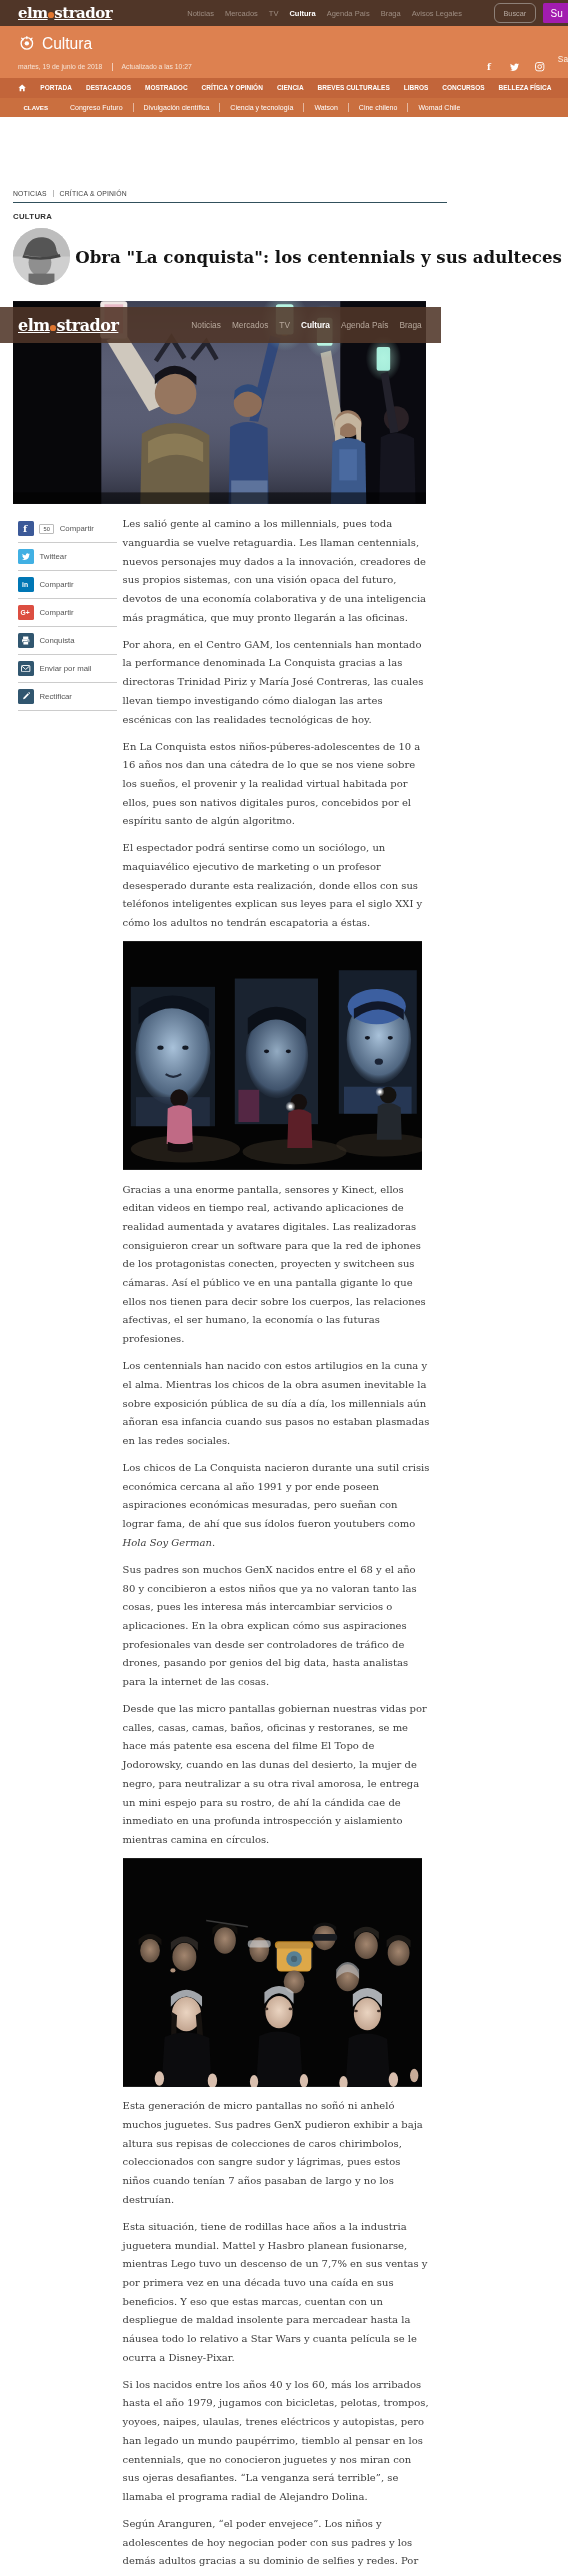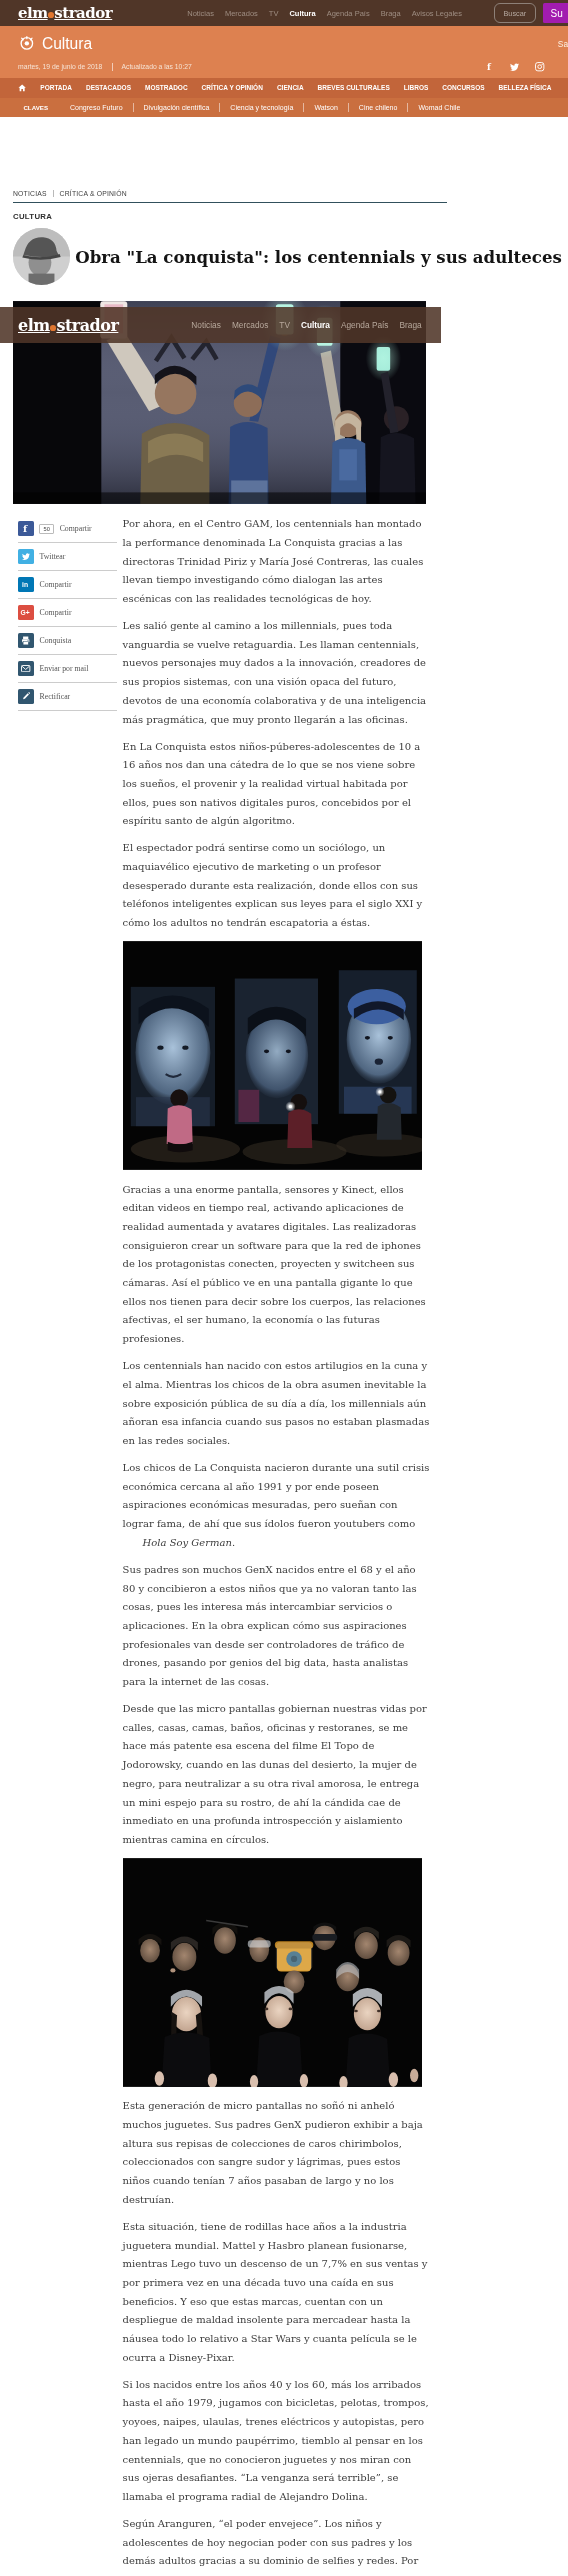--- a/index.html
+++ b/index.html
@@ -19,21 +19,21 @@
   .topbar .btns { margin-left: auto; display: flex; align-items: center; gap: 7.3px; }
   .btn-buscar { background: transparent; border: 0.5px solid #8d8078; color: #b5a89f;
     font-size: 7.3px; padding: 4.2px 8.8px; border-radius: 6px; cursor: pointer; }
   .btn-sub { background: #a21caf; border: none; color: #fff; font-size: 10px;
     padding: 4.7px 6.2px 4.7px 7.3px; border-radius: 1.6px 0 0 1.6px; cursor: pointer; }
 
   
   .band { background: #dd8150; color: #fff; padding: 8.3px 18px 6.2px; position: relative; }
   .band-top { display: flex; align-items: center; gap: 6.2px; }
   .band-title { font-size: 15.6px; font-weight: normal; }
-  .band-right { position: absolute; right: 1px; top: 13px; font-size: 8.3px; color: #fdf2e7; }
+  .band-right { position: absolute; right: 1px; top: 28px; font-size: 8.3px; color: #fdf2e7; }
   .band-date { margin-top: 8.3px; font-size: 6.8px; color: #f6e3d4; display: flex;
     align-items: center; }
   .band-date .sep { display: inline-block; width: 0.5px; height: 8.3px;
     background: rgba(255,255,255,.6); margin: 0 9.4px; }
   .band-social { margin-left: auto; display: flex; gap: 15.6px; align-items: center;
     margin-right: 6.2px; }
   .band-social svg { display: block; cursor: pointer; }
 
   
   .secnav { background: #c2653a; height: 20px; display: flex; align-items: center;
@@ -80,28 +80,28 @@
     cursor: pointer; }
   .hero-overlay .onav a.active { color: #fff; font-weight: bold; }
 
   
   .article-layout { display: flex; margin-top: 11.4px; }
   .share-col { width: 107px; flex: none; padding-left: 5.2px; }
   .share-item { display: flex; align-items: center; gap: 5.7px; padding: 5.7px 0;
     border-bottom: 0.5px solid #ccc; width: 99px; cursor: pointer; }
   .share-item .ic { width: 15.6px; height: 15.6px; border-radius: 1.6px; flex: none;
     display: flex; align-items: center; justify-content: center; }
-  .share-item .lbl { font-size: 7.8px; color: #555; font-family: Liberation Serif, serif; }
+  .share-item .lbl { font-size: 7.8px; color: #555; }
   .fb-count { border: 0.5px solid #bbb; border-radius: 1px; font-size: 5.7px; color: #444;
     padding: 1px 3.1px; position: relative; background: #fff; }
 
   .article-body { width: 307px; margin-left: 2.6px; font-family: "DejaVu Serif", serif;
     font-size: 10px; line-height: 18.7px; color: #3d3d3d; }
   .article-body p { margin: 0 0 8.3px; }
-  .article-body em { font-style: italic; margin-left: 20px; }
+  .article-body em { font-style: italic; }
   .article-body figure { margin: 8.3px 0 10.4px; }
   .article-body figure svg { display: block; }
 </style>
 </head>
 <body>
 
 <header class="topbar">
   <div class="logo"><span>elm</span><span class="dot"></span><span>strador</span></div>
   <nav class="topnav">
     <a>Noticias</a>
@@ -335,22 +335,22 @@
             <svg width="8.3" height="8.3" viewBox="0 0 16 16">
               <path fill="#fff" d="M2 14 L3.2 10.4 L11 2.6 L13.4 5 L5.6 12.8 Z"></path>
               <path fill="#fff" d="M12 1.6 L14.4 4 L15.3 3.1 Q16 2.4 15.3 1.7 L14.3 .7 Q13.6 0 12.9 .7 Z"></path>
             </svg>
           </span>
         <span class="lbl">Rectificar</span>
       </div>
     </aside>
 
     <div class="article-body">
+      <p>Les salió gente al camino a los millennials, pues toda vanguardia se vuelve retaguardia.  Les llaman centennials, nuevos personajes muy dados a la innovación, creadores de sus propios sistemas, con una visión opaca del futuro, devotos de una economía colaborativa y de una inteligencia más pragmática, que muy pronto llegarán a las oficinas.</p>
       <p>Por ahora, en el Centro GAM, los centennials han montado la performance denominada La Conquista gracias a las directoras Trinidad Piriz y María José Contreras, las cuales llevan tiempo investigando cómo dialogan las artes escénicas con las realidades tecnológicas de hoy.</p>
-      <p>Les salió gente al camino a los millennials, pues toda vanguardia se vuelve retaguardia.  Les llaman centennials, nuevos personajes muy dados a la innovación, creadores de sus propios sistemas, con una visión opaca del futuro, devotos de una economía colaborativa y de una inteligencia más pragmática, que muy pronto llegarán a las oficinas.</p>
       <p>En La Conquista estos niños-púberes-adolescentes de 10 a 16 años nos dan una cátedra de lo que se nos viene sobre los sueños, el provenir y la realidad virtual habitada por ellos, pues son nativos digitales puros, concebidos por el espíritu santo de algún algoritmo.</p>
       <p>El espectador podrá sentirse como un sociólogo, un maquiavélico ejecutivo de marketing o un profesor desesperado durante esta realización, donde ellos con sus teléfonos inteligentes explican sus leyes para el siglo XXI y cómo los adultos no tendrán escapatoria a éstas.</p>
 
       <figure>
         <svg width="299" height="229" viewBox="0 0 575 440">
           <rect width="575" height="440" fill="#040404"></rect>
           <defs>
             <radialGradient id="face1" cx=".5" cy=".45" r=".6">
               <stop offset="0" stop-color="#a9c2da"></stop>
                 <stop offset=".75" stop-color="#5a7390" stop-opacity=".85"></stop>

